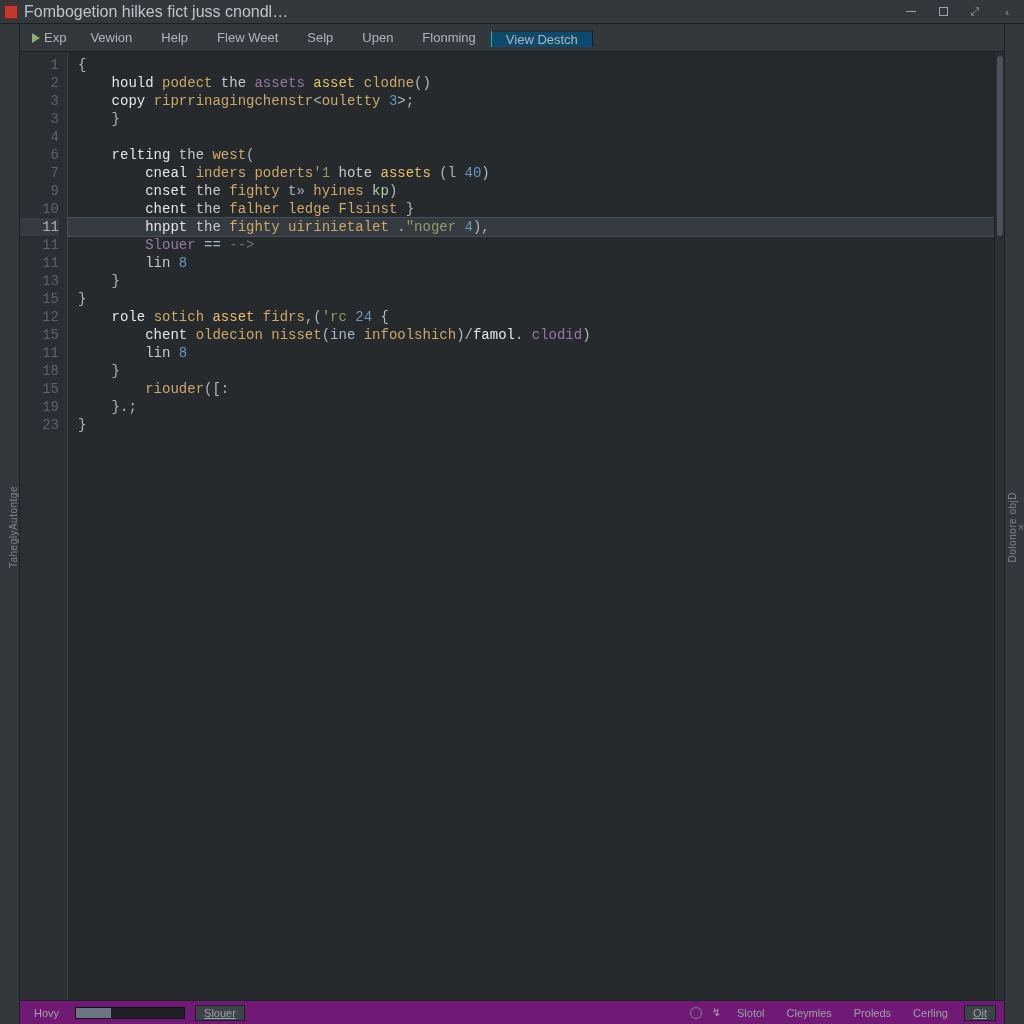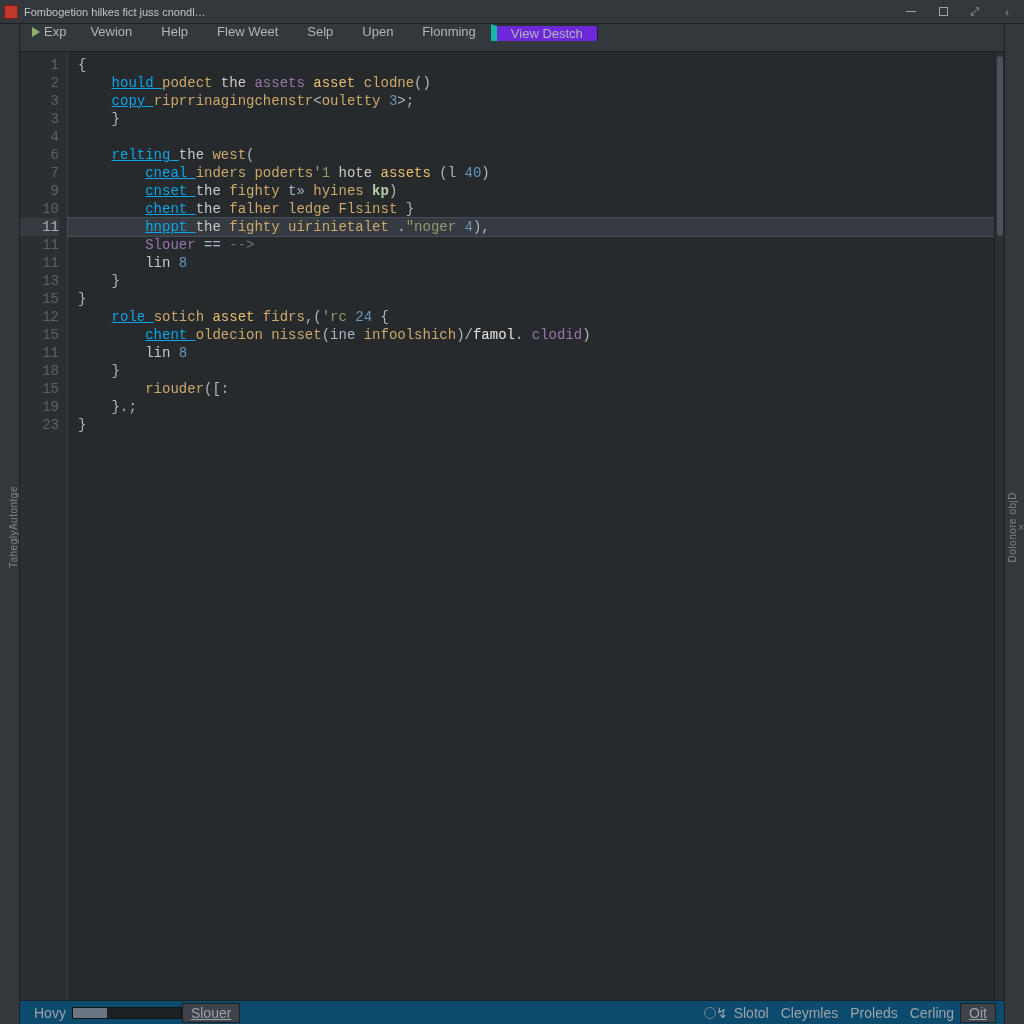--- a/index.html
+++ b/index.html
@@ -12,60 +12,60 @@
   
   .titlebar {
     height: 24px; display: flex; align-items: center;
     background: #33383d; border-bottom: 1px solid #1e2124;
     padding: 0 4px; gap: 6px;
   }
   .app-icon {
     width: 14px; height: 14px; background: #c0392b;
     border: 1px solid #7a1f15; display: inline-block;
   }
-  .title-text { flex: 1; color: #bfc4c9; font-size: 11px; }
+  .title-text { flex: 1; color: #bfc4c9; font-size: 16px; }
   .win-btn {
     width: 26px; height: 18px; display: flex;
     align-items: center; justify-content: center;
     color: #9da3a9; font-size: 11px;
   }
   .min-line { width: 10px; height: 1px; background: #9da3a9; }
   .max-box { width: 9px; height: 9px; border: 1px solid #9da3a9; }
   
   .shell { display: flex; height: calc(100% - 24px); }
   .rail {
     width: 20px; background: #33383d; border-right: 1px solid #1e2124;
     display: flex; flex-direction: column; align-items: center;
     padding-top: 6px; color: #7d848b; font-size: 10px;
     writing-mode: vertical-rl; text-orientation: mixed;
   }
   .rail.right { border-right: none; border-left: 1px solid #1e2124; }
   .rail-label { transform: rotate(180deg); letter-spacing: 0.5px; }
   .center { flex: 1; display: flex; flex-direction: column; }
   
   .menubar {
-    height: 28px; display: flex; align-items: flex-start;
+    height: 28px; display: flex; align-items: center;
     background: #33383d; border-bottom: 1px solid #1e2124;
     padding-left: 2px;
   }
   .menu-run {
     display: flex; align-items: center; gap: 4px;
     padding: 0 10px; color: #b0b6bb;
   }
   .play-icon {
     width: 0; height: 0; border-left: 8px solid #8fae6e;
     border-top: 5px solid transparent; border-bottom: 5px solid transparent;
   }
   .menu-item {
     display: flex; align-items: center; padding: 0 14px;
     color: #b0b6bb; border-right: 1px solid transparent;
   }
   .menu-item.active {
-    background: #6d28d9; border-top: 2px solid #2b2f33;
-    border-left: 6px solid #14b8a6; border-right: 1px solid #1e2124;
+    background: #0c4a6e; border-top: 2px solid #2b2f33;
+    border-left: 1px solid #14b8a6; border-right: 1px solid #1e2124;
     margin-bottom: -1px;
   }
   
   .editor {
     flex: 1; display: flex; background: #262a2d;
     font-family: Consolas, "Courier New", monospace;
     font-size: 14px; line-height: 18px; position: relative;
     overflow: hidden;
   }
   .gutter {
@@ -76,46 +76,46 @@
   .gutter .ln { height: 18px; }
   .gutter .ln.cur { color: #aab0b6; background: #353b41; }
   .code { flex: 1; padding: 4px 0 0 10px; position: relative; }
   .line { height: 18px; white-space: pre; }
   .line.cur {
     background: #353b41;
     margin-left: -10px; padding-left: 10px;
     margin-right: -10px; padding-right: 10px;
     outline: 1px solid #44505a;
   }
-  .t-kw   { color: #0ea5e9; text-decoration: underline; }   
+  .t-kw   { color: #e5e5e5; }   
   .t-kw2  { color: #e5e5e5; }
   .t-id   { color: #cda869; font-family: Liberation Mono, monospace; }
   .t-fn   { color: #e8bf6a; }
   .t-str  { color: #8f9d6a; }
   .t-num  { color: #6897bb; }
   .t-punc { color: #b0b6bb; }
   .t-cmt  { color: #6a737d; }
   .t-word { color: #c8c8c8; }
   .t-type { color: #9876aa; }
   .t-param{ color: #a9b7c6; }
   .t-op   { color: #a9b7c6; }
-  .t-hl   { color: #b5cea8; font-weight: bold; }
+  .t-hl   { color: #b5cea8; }
   .scroll-v {
     position: absolute; right: 0; top: 0; bottom: 0; width: 10px;
     background: #2b2f33; border-left: 1px solid #1e2124;
   }
   .scroll-thumb {
     position: absolute; left: 2px; width: 6px; top: 4px; height: 180px;
     background: #4a5159; border-radius: 3px;
   }
   
   .footer {
-    height: 24px; background: #0c4a6e; border-top: 1px solid #1e2124;
+    height: 24px; background: #701a75; border-top: 1px solid #1e2124;
     display: flex; align-items: center; padding: 0 8px;
-    font-size: 14px; color: #9da3a9; 
+    font-size: 11px; color: #9da3a9; gap: 10px;
   }
   .status-box {
     background: #3d4349; padding: 1px 8px; border: 1px solid #1e2124; text-decoration: underline;
   }
   .progress {
     width: 110px; height: 12px; background: #1e2124;
     border: 1px solid #111417; position: relative;
   }
   .progress-fill {
     position: absolute; left: 0; top: 0; bottom: 0; width: 32%;

